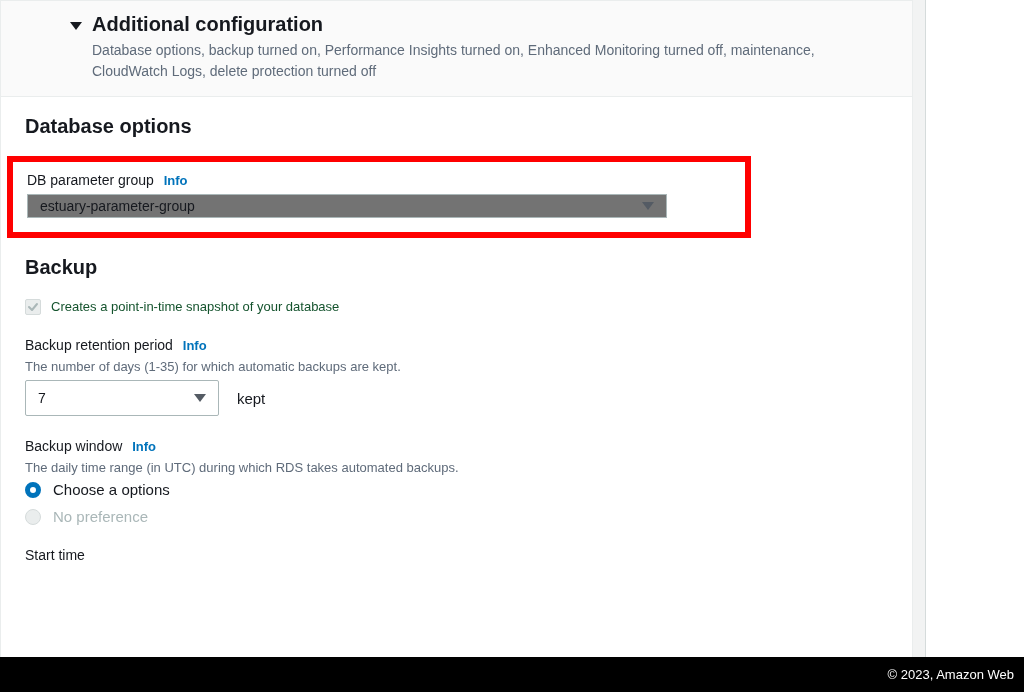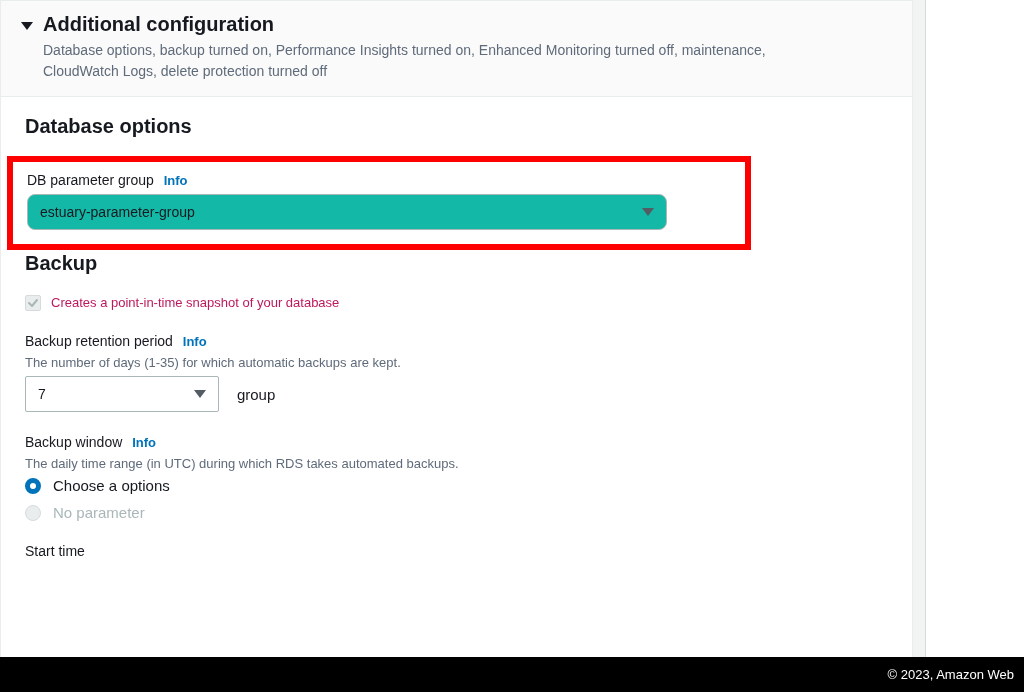--- a/index.html
+++ b/index.html
@@ -21,20 +21,21 @@
       width: 913px;
       border: 1px solid #eaeded;
       background: #ffffff;
     }
     .panel-header {
       display: flex;
       align-items: flex-start;
       padding: 12px 20px 14px 20px;
       background: #fafafa;
       border-bottom: 1px solid #eaeded;
+      justify-content: flex-end;
     }
     .caret {
       width: 0;
       height: 0;
       border-left: 6px solid transparent;
       border-right: 6px solid transparent;
       border-top: 8px solid #16191f;
       margin-top: 9px;
       margin-right: 10px;
       flex-shrink: 0;
@@ -59,41 +60,41 @@
       font-weight: 700;
       color: #16191f;
       margin-bottom: 18px;
     }
     .highlight-box {
       border: 6px solid #ff0000;
       padding: 10px 14px 14px 14px;
       margin-left: -18px;
       margin-right: -18px;
       width: 744px;
-      margin-bottom: 2px;
+      margin-bottom: 18px;
     }
     .field-label {
       font-size: 14px;
       color: #16191f;
       margin-bottom: 6px;
     }
     .info-link {
       font-size: 13px;
       font-weight: 700;
       color: #0073bb;
       margin-left: 6px;
       cursor: pointer;
     }
     .select-box {
       position: relative;
       width: 640px;
-      height: 36px;
+      height: 24px;
       border: 1px solid #aab7b8;
-      border-radius: 8px;
-      background: #14b8a6;
+      border-radius: 0;
+      background: #737373;
       display: flex;
       align-items: center;
       padding: 0 12px;
       cursor: pointer;
     }
     .select-box .value {
       flex: 1;
       color: #16191f;
     }
     .select-box .tri {
@@ -123,21 +124,21 @@
       position: absolute;
       top: 1px;
       left: 1px;
     }
     .checkbox-label-disabled {
       font-size: 16px;
       color: #aab7b8;
     }
     .checkbox-helper {
       font-size: 13px;
-      color: #be185d;
+      color: #14532d;
       margin-top: 2px;
     }
     .field-block {
       margin-bottom: 22px;
     }
     .field-helper {
       font-size: 13px;
       color: #5f6b7a;
       margin-bottom: 6px;
     }
@@ -273,36 +274,36 @@
     <div class="field-block">
       <div class="field-label">
         <span>Backup retention period</span>
         <span class="info-link">Info</span>
       </div>
       <div class="field-helper">The number of days (1-35) for which automatic backups are kept.</div>
       <div class="select-small">
         <span class="value">7</span>
         <span class="tri"></span>
       </div>
-      <span class="unit-label">group</span>
+      <span class="unit-label">kept</span>
     </div>
 
     <div class="field-block">
       <div class="field-label">
         <span>Backup window</span>
         <span class="info-link">Info</span>
       </div>
       <div class="field-helper">The daily time range (in UTC) during which RDS takes automated backups.</div>
       <div class="radio-row">
         <div class="radio radio-selected"></div>
         <span class="radio-label">Choose a options</span>
       </div>
       <div class="radio-row">
         <div class="radio radio-disabled"></div>
-        <span class="radio-label-disabled">No parameter</span>
+        <span class="radio-label-disabled">No preference</span>
       </div>
     </div>
 
     <div class="two-col">
       <div class="col">
         <div class="field-label">Start time</div>
       </div>
       <div class="col">
         <div class="field-label">Duration</div>
       </div>

